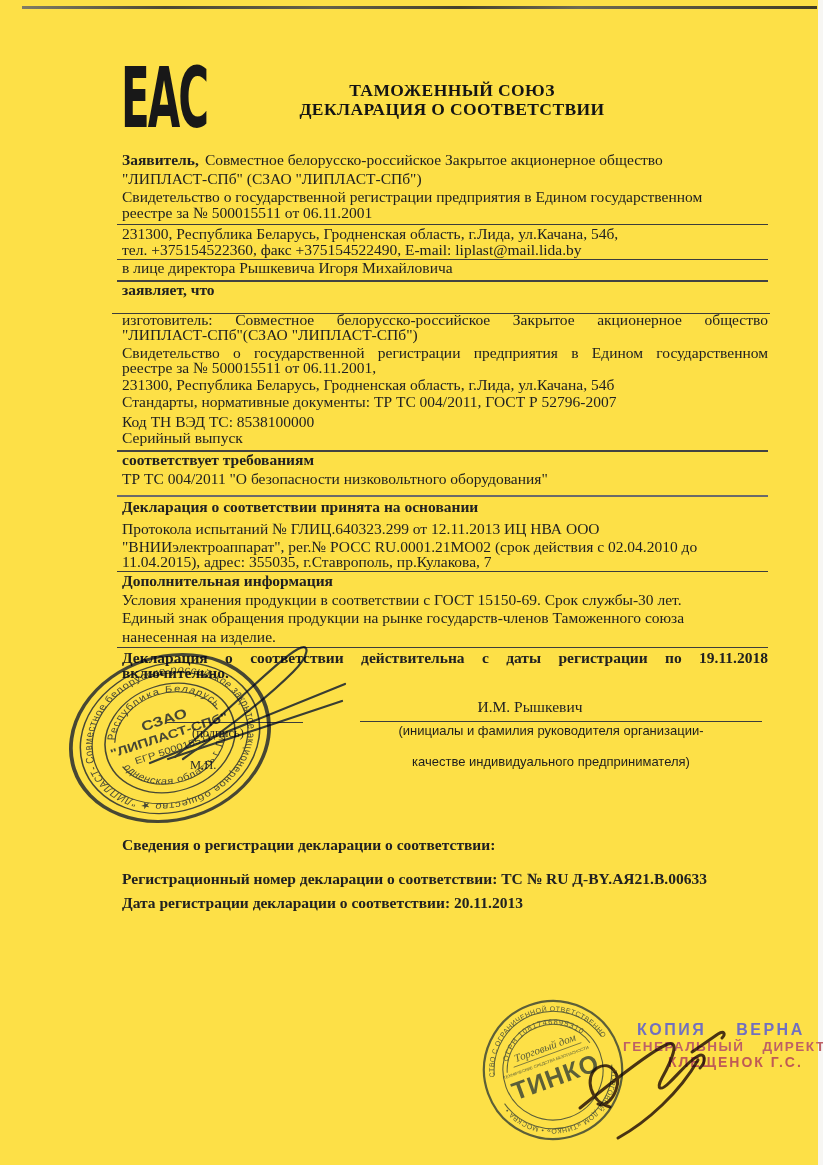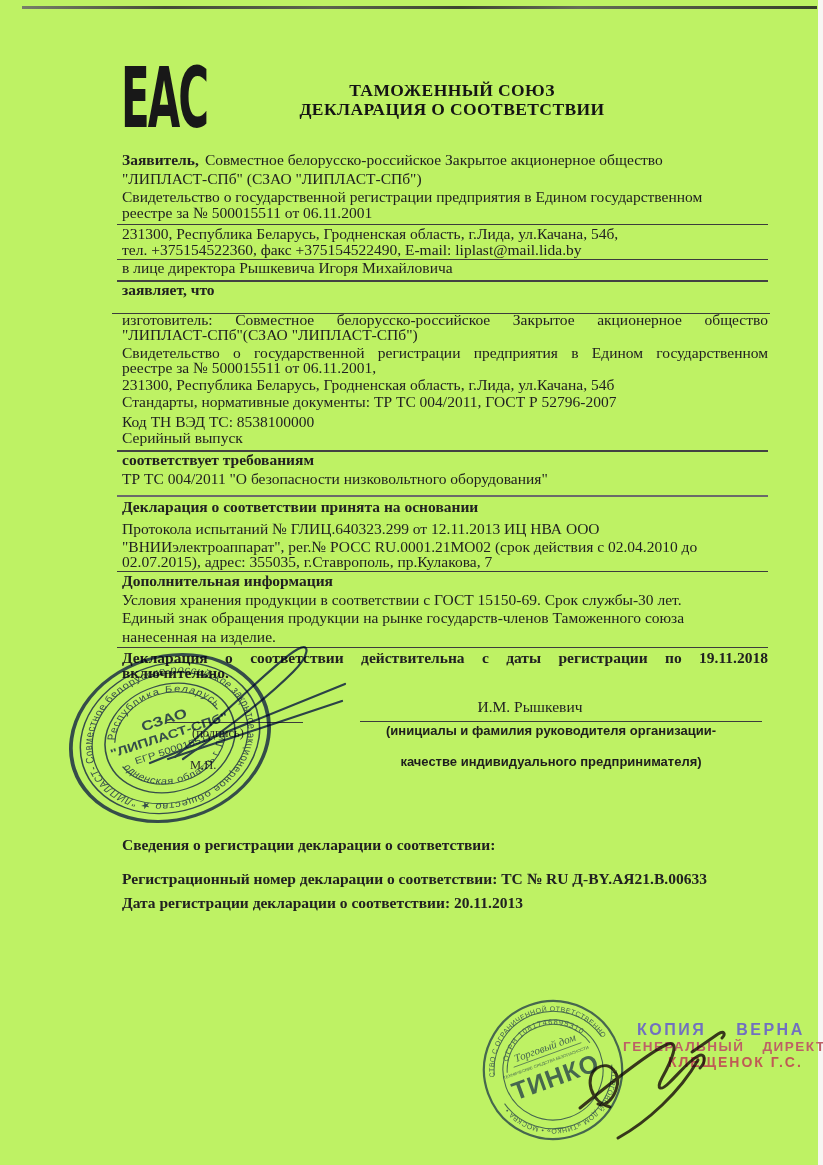--- a/index.html
+++ b/index.html
@@ -1,37 +1,37 @@
 <!DOCTYPE html>
 <html><head>
 <meta charset="utf-8">
 <style>
   html,body{margin:0;padding:0;}
-  .page{position:relative;width:823px;height:1165px;background:#bef264;overflow:hidden;
+  .page{position:relative;width:823px;height:1165px;background:#fde047;overflow:hidden;
         font-family:"Liberation Serif",serif;color:#222;}
   .scanline{position:absolute;top:6px;left:22px;width:795px;height:3px;
     background:linear-gradient(90deg,#6a6a6a 0%,#2e2e2e 18%,#4a4a4a 38%,#262626 55%,#555 70%,#1f1f1f 100%);
     opacity:.85;}
   .edge-right{position:absolute;right:0;top:0;width:5px;height:100%;background:#f7f6f3;}
   .eac{position:absolute;left:121px;top:56px;font-family:"DejaVu Sans",sans-serif;
        font-weight:900;font-size:84px;letter-spacing:-4px;color:#181818;
        transform:scaleX(.5);transform-origin:left top;line-height:1;}
   .title{position:absolute;left:252px;top:81px;width:400px;text-align:center;
          font-weight:bold;font-size:17.5px;line-height:18.5px;letter-spacing:.4px;color:#141414;}
   .ln{position:absolute;left:122px;width:646px;font-size:15.5px;line-height:18px;
       white-space:nowrap;color:#212121;}
   .b{font-weight:bold;}
   .just{text-align:justify;text-align-last:justify;white-space:normal;}
   .rule{position:absolute;left:117px;width:651px;height:0;border-top:1.3px solid #3c3c3c;}
   .rule.th{border-top:2px solid #424242;}
   .rule.gr{border-top:2.4px solid #6a6a6a;}
   .gap{margin-left:6px;}
   .siglabel{position:absolute;font-size:12.5px;color:#2a2a2a;}
   .cap{position:absolute;left:351px;width:400px;text-align:center;
-       font-family:"Liberation Sans",sans-serif;font-size:13px;line-height:15.5px;color:#1d1d1d;font-weight:bold;}
+       font-family:"Liberation Sans",sans-serif;font-size:13px;line-height:15.5px;color:#1d1d1d;}
   .namectr{position:absolute;left:330px;width:400px;text-align:center;font-size:15.5px;}
   .stamp{position:absolute;mix-blend-mode:multiply;}
   .red1{position:absolute;left:637px;top:1021px;font-family:"Liberation Sans",sans-serif;
         font-weight:bold;font-size:16px;letter-spacing:2.5px;color:#7170c0;display:flex;gap:30px;}
   .red2{position:absolute;left:623px;top:1039px;font-family:"Liberation Sans",sans-serif;
         font-weight:bold;font-size:13.5px;letter-spacing:1.5px;color:#bd6066;display:flex;gap:18px;}
   .red3{position:absolute;left:668px;top:1054px;font-family:"Liberation Sans",sans-serif;
         font-weight:bold;font-size:14px;letter-spacing:2px;color:#bf5a55;}
 </style>
 </head>
@@ -69,21 +69,21 @@
   <div class="ln" style="top:393px">Стандарты, нормативные документы: ТР ТС 004/2011, ГОСТ Р 52796-2007</div>
   <div class="ln" style="top:413px">Код ТН ВЭД ТС: 8538100000</div>
   <div class="ln" style="top:429px">Серийный выпуск</div>
   <div class="rule th" style="top:450px"></div>
   <div class="ln b" style="top:451px">соответствует требованиям</div>
   <div class="ln" style="top:470px">ТР ТС 004/2011 "О безопасности низковольтного оборудования"</div>
   <div class="rule gr" style="top:495px"></div>
   <div class="ln b" style="top:498px">Декларация о соответствии принята на основании</div>
   <div class="ln" style="top:520px">Протокола испытаний № ГЛИЦ.640323.299 от 12.11.2013 ИЦ НВА ООО</div>
   <div class="ln" style="top:538px">"ВНИИэлектроаппарат", рег.№ РОСС RU.0001.21МО02 (срок действия с 02.04.2010 до</div>
-  <div class="ln" style="top:553px">02.07.2015), адрес: 355035, г.Ставрополь, пр.Кулакова, 7</div>
+  <div class="ln" style="top:553px">11.04.2015), адрес: 355035, г.Ставрополь, пр.Кулакова, 7</div>
   <div class="rule" style="top:571px"></div>
   <div class="ln b" style="top:572px">Дополнительная информация</div>
   <div class="ln" style="top:591px">Условия хранения продукции в соответствии с ГОСТ 15150-69. Срок службы-30 лет.</div>
   <div class="ln" style="top:609px">Единый знак обращения продукции на рынке государств-членов Таможенного союза</div>
   <div class="ln" style="top:628px">нанесенная на изделие.</div>
   <div class="rule" style="top:647px"></div>
   <div class="ln b just" style="top:649px">Декларация о соответствии действительна с даты регистрации по 19.11.2018</div>
   <div class="ln b" style="top:664px">включительно.</div>
 
   <div class="namectr" style="top:698px">И.М. Рышкевич</div>

